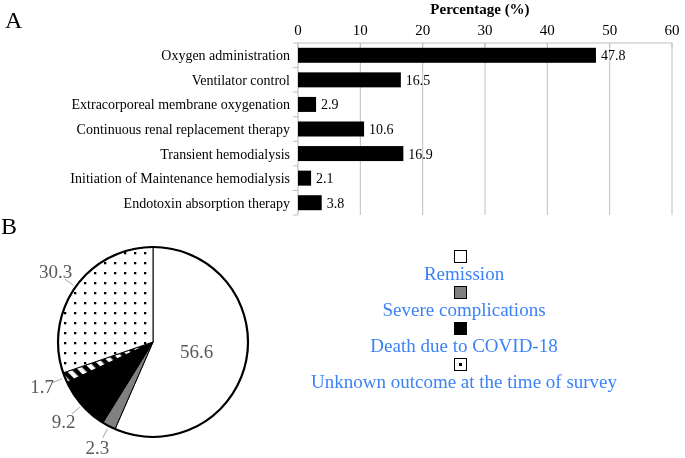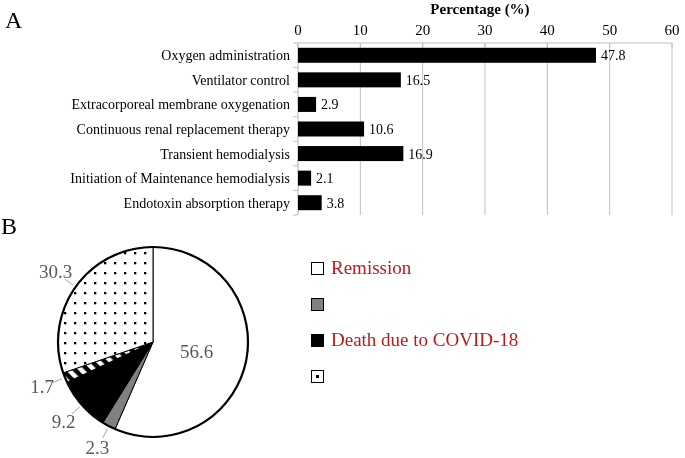--- a/index.html
+++ b/index.html
@@ -5,21 +5,21 @@
   html,body{margin:0;padding:0;background:#fff;}
   .page{position:relative;width:685px;height:458px;background:#ffffff;
         font-family:"Liberation Serif", serif;overflow:hidden;}
   .panel-label{position:absolute;font-size:24px;color:#000;line-height:1;}
   .label-a{left:5px;top:8px;}
   .label-b{left:1px;top:214px;}
   #bar-chart{position:absolute;left:0;top:0;}
   #pie-chart{position:absolute;left:0;top:228px;}
   #bar-chart text,#pie-chart text{font-family:"Liberation Serif", serif;}
   .legend{position:absolute;left:311px;top:250px;display:flex;flex-direction:column;}
-  .legend-item{display:flex;align-items:center;height:36px;font-size:19px;color:#b91c1c;}
+  .legend-item{display:flex;align-items:center;height:36px;font-size:19px;color:#3b82f6;flex-direction:column;}
   .swatch{margin-right:7px;flex:0 0 auto;display:block;}
 </style>
 </head>
 <body>
 
 <div class="page">
 
   <div class="panel-label label-a">A</div>
 
   <svg id="bar-chart" width="685" height="228" viewBox="0 0 685 228">
@@ -111,28 +111,30 @@
     <div class="legend-item">
       <svg class="swatch" width="13" height="13">
         <rect x="0.5" y="0.5" width="12" height="12" fill="#ffffff" stroke="#000"></rect>
       </svg>
       <span>Remission</span>
     </div>
     <div class="legend-item">
       <svg class="swatch" width="13" height="13">
         <rect x="0.5" y="0.5" width="12" height="12" fill="#808080" stroke="#000"></rect>
       </svg>
+      <span>Severe complications</span>
     </div>
     <div class="legend-item">
       <svg class="swatch" width="13" height="13">
         <rect x="0.5" y="0.5" width="12" height="12" fill="#000000" stroke="#000"></rect>
       </svg>
       <span>Death due to COVID-18</span>
     </div>
     <div class="legend-item">
       <svg class="swatch" width="13" height="13">
         <rect x="0.5" y="0.5" width="12" height="12" fill="#ffffff" stroke="#000"></rect>
         <rect x="5" y="5" width="3" height="3" fill="#000000"></rect>
       </svg>
+      <span>Unknown outcome at the time of survey</span>
     </div>
   </div>
 
 </div>
 
 </body></html>

